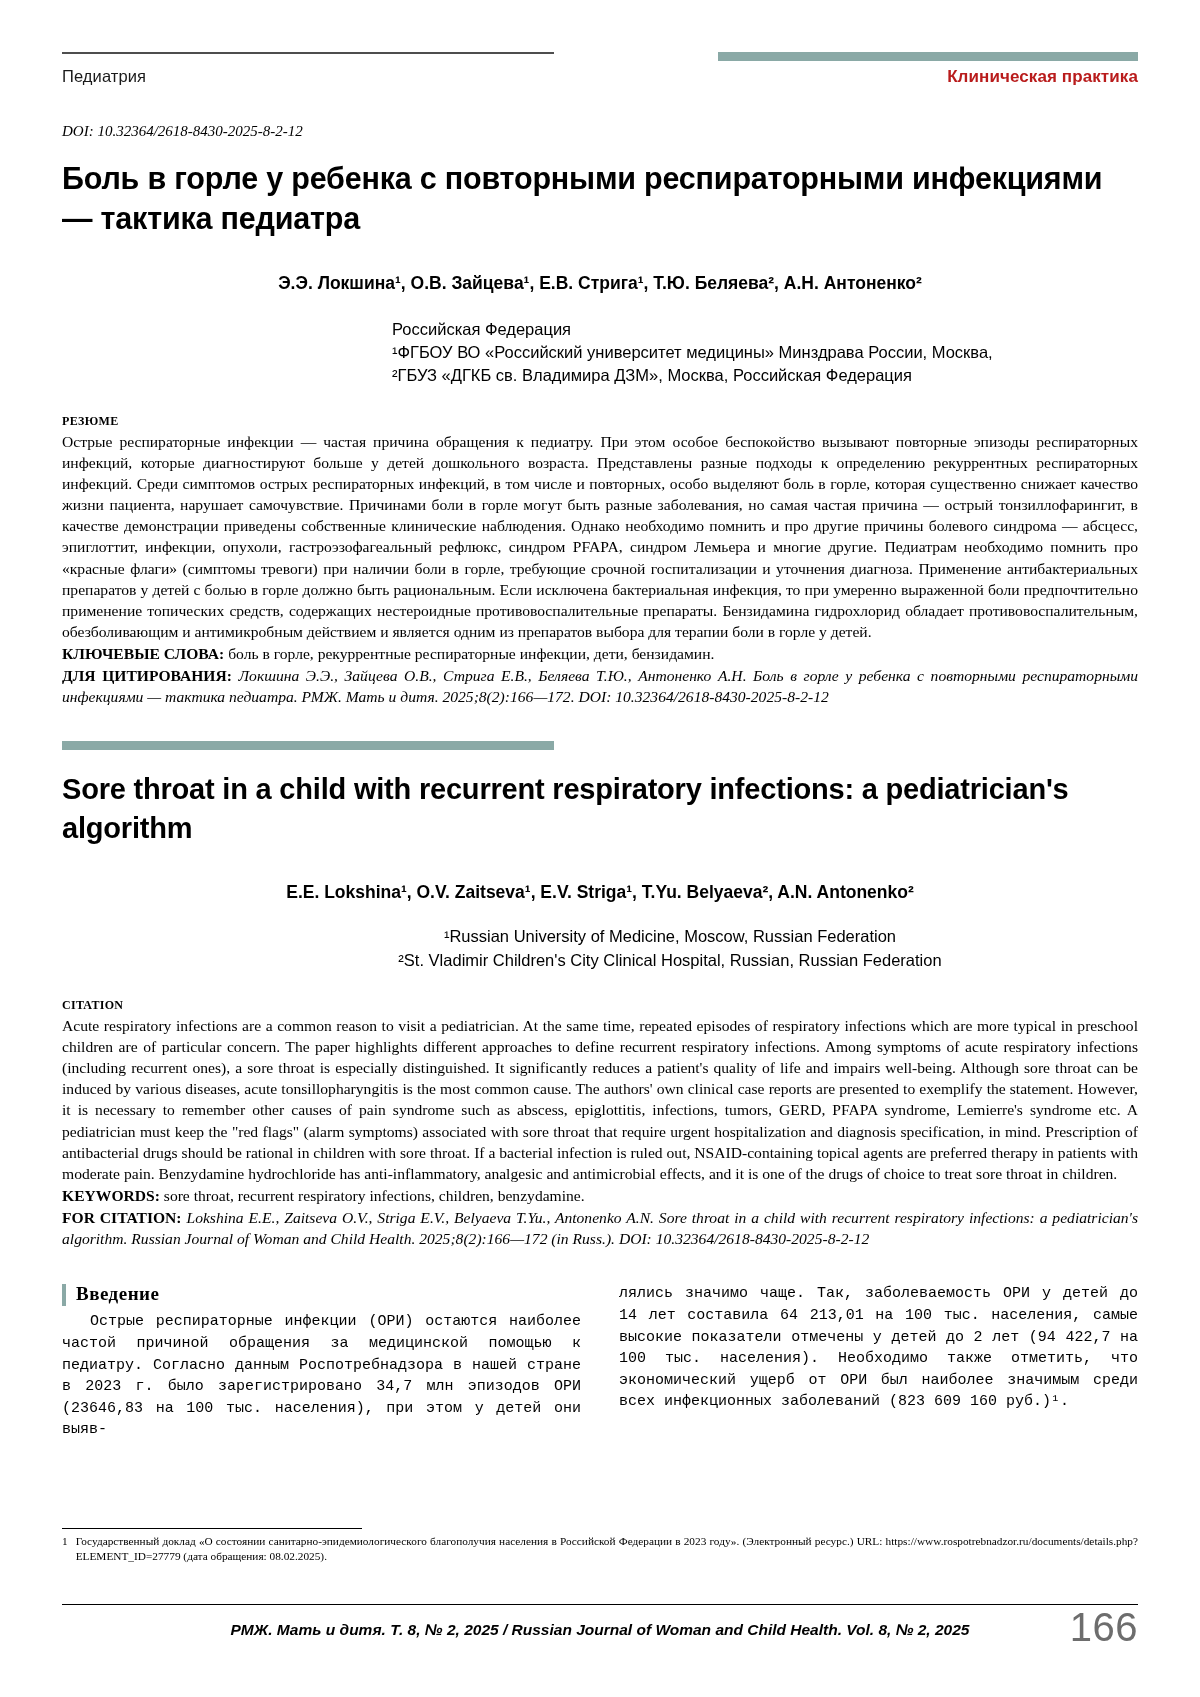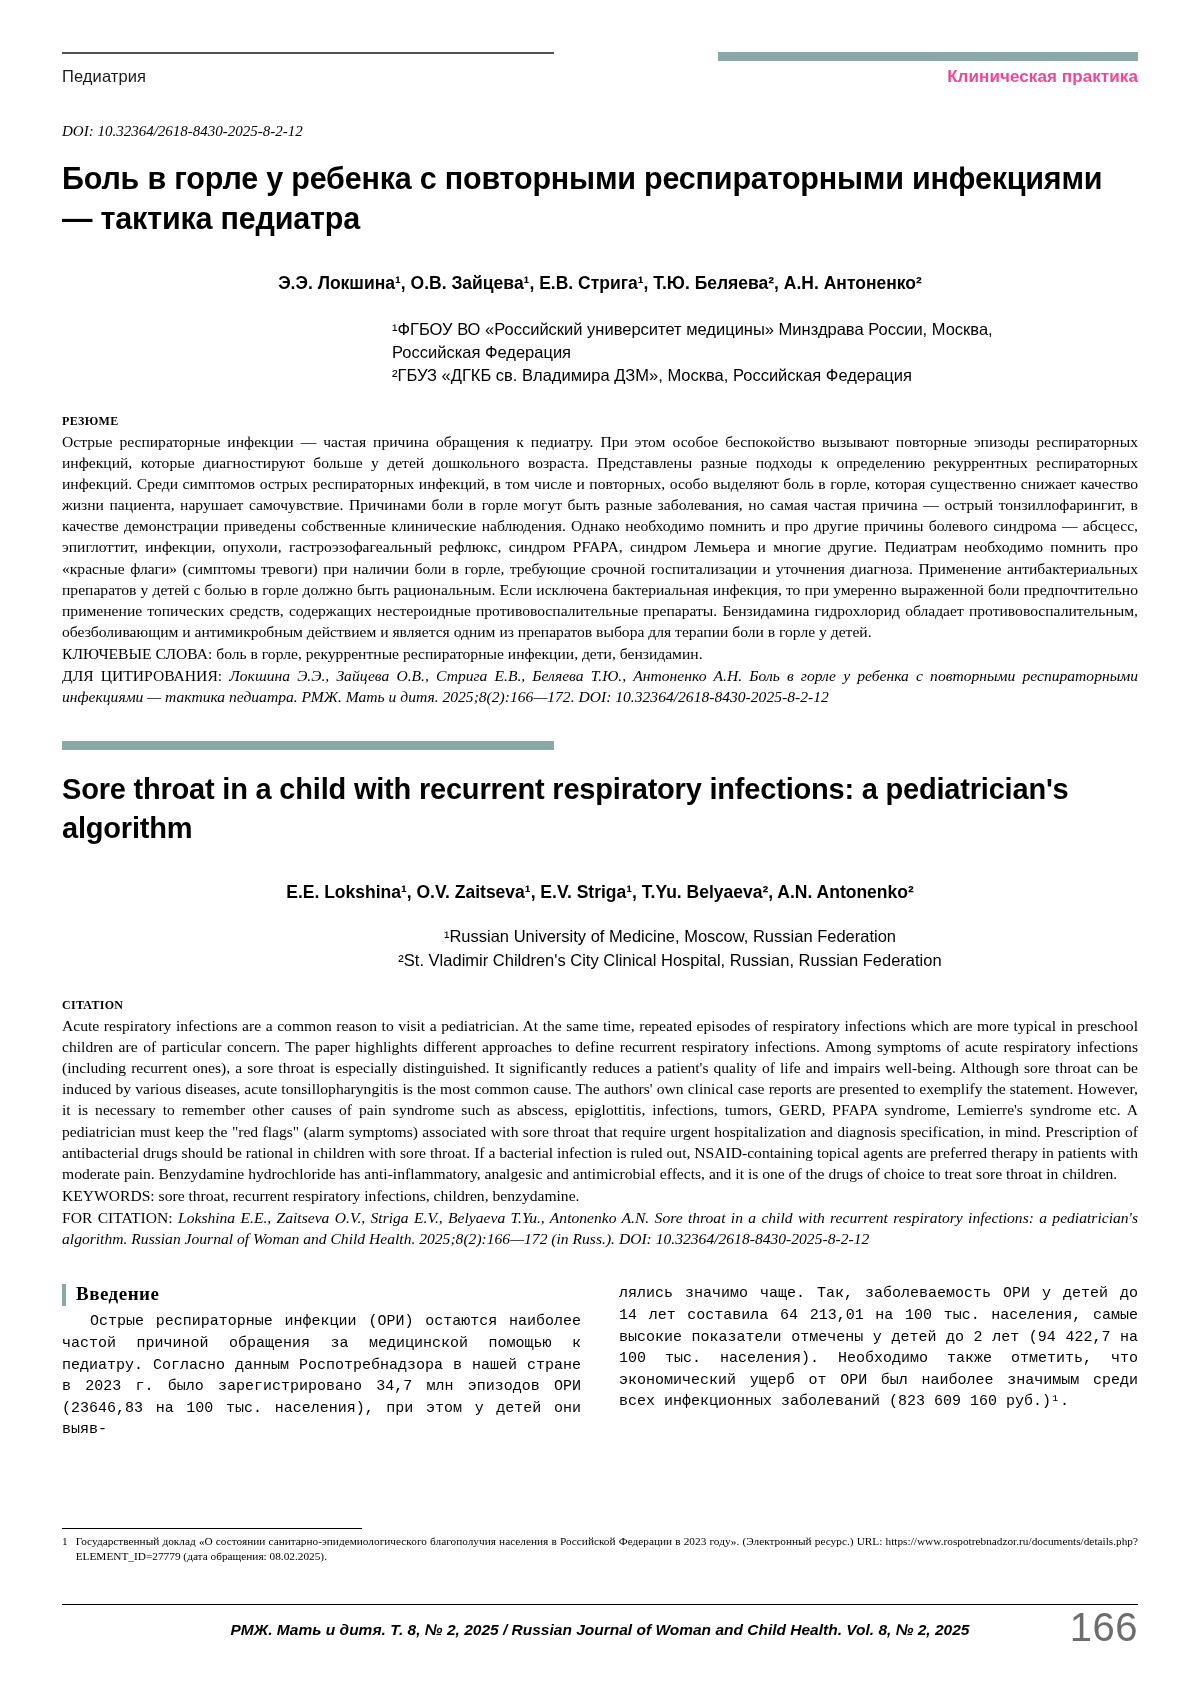--- a/index.html
+++ b/index.html
@@ -41,21 +41,21 @@
     font-family: "Liberation Sans", sans-serif;
     font-size: 16.5px;
     color: #1a1a1a;
     letter-spacing: 0.1px;
     padding-bottom: 2px;
   }
   .rh-right {
     font-family: "Liberation Sans", sans-serif;
     font-size: 17px;
     font-weight: bold;
-    color: #ec4899;
+    color: #b91c1c;
     letter-spacing: 0.1px;
     padding-bottom: 2px;
   }
   .rule-left {
     position: absolute;
     left: 62px;
     top: 52px;
     width: 492px;
     height: 2px;
     background: #4e4e4e;
@@ -118,21 +118,21 @@
     text-justify: inter-word;
     hyphens: manual;
   }
   .kw {
     font-family: "Liberation Serif", serif;
     font-size: 15.6px;
     line-height: 1.355;
     text-align: justify;
     margin-top: 1px;
   }
-  .kw b { font-weight: normal; }
+  .kw b { font-weight: bold; }
   .cite-ital { font-style: italic; }
 
   
   .bar-green {
     width: 492px;
     height: 9px;
     background: #8aa9a6;
     margin-top: 34px;
   }
   .title-en {
@@ -262,22 +262,22 @@
       <div class="rh-right">Клиническая практика</div>
     </div>
 
     <div class="doi">DOI: 10.32364/2618-8430-2025-8-2-12</div>
 
     <h1 class="title-ru">Боль в горле у ребенка с повторными респираторными инфекциями — тактика педиатра</h1>
 
     <div class="authors-ru">Э.Э. Локшина¹, О.В. Зайцева¹, Е.В. Стрига¹, Т.Ю. Беляева², А.Н. Антоненко²</div>
 
     <div class="affil">
+      <div class="affil-line">Российская Федерация</div>
       <div class="affil-line">¹ФГБОУ ВО «Российский университет медицины» Минздрава России, Москва,</div>
-      <div class="affil-line">Российская Федерация</div>
       <div class="affil-line">²ГБУЗ «ДГКБ св. Владимира ДЗМ», Москва, Российская Федерация</div>
     </div>
 
     <div class="sec-label">РЕЗЮМЕ</div>
     <div class="abstract">Острые респираторные инфекции — частая причина обращения к педиатру. При этом особое беспокойство вызывают повторные эпизоды респираторных инфекций, которые диагностируют больше у детей дошкольного возраста. Представлены разные подходы к определению рекуррентных респираторных инфекций. Среди симптомов острых респираторных инфекций, в том числе и повторных, особо выделяют боль в горле, которая существенно снижает качество жизни пациента, нарушает самочувствие. Причинами боли в горле могут быть разные заболевания, но самая частая причина — острый тонзиллофарингит, в качестве демонстрации приведены собственные клинические наблюдения. Однако необходимо помнить и про другие причины болевого синдрома — абсцесс, эпиглоттит, инфекции, опухоли, гастроэзофагеальный рефлюкс, синдром PFAPA, синдром Лемьера и многие другие. Педиатрам необходимо помнить про «красные флаги» (симптомы тревоги) при наличии боли в горле, требующие срочной госпитализации и уточнения диагноза. Применение антибактериальных препаратов у детей с болью в горле должно быть рациональным. Если исключена бактериальная инфекция, то при умеренно выраженной боли предпочтительно применение топических средств, содержащих нестероидные противовоспалительные препараты. Бензидамина гидрохлорид обладает противовоспалительным, обезболивающим и антимикробным действием и является одним из препаратов выбора для терапии боли в горле у детей.</div>
 
     <div class="kw">
       <b>КЛЮЧЕВЫЕ СЛОВА:</b>
       <span>боль в горле, рекуррентные респираторные инфекции, дети, бензидамин.</span>
     </div>

